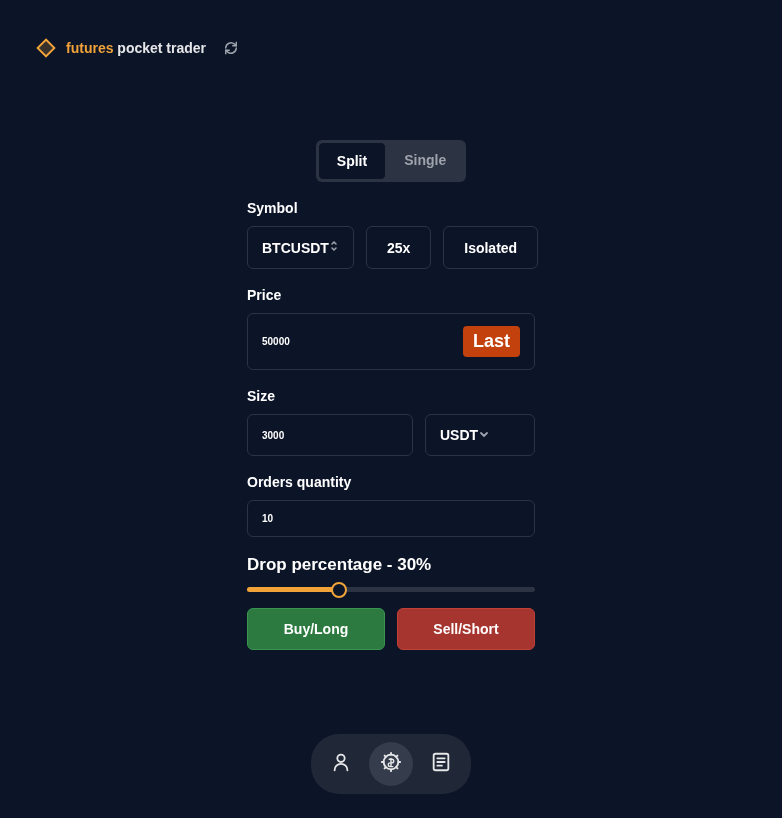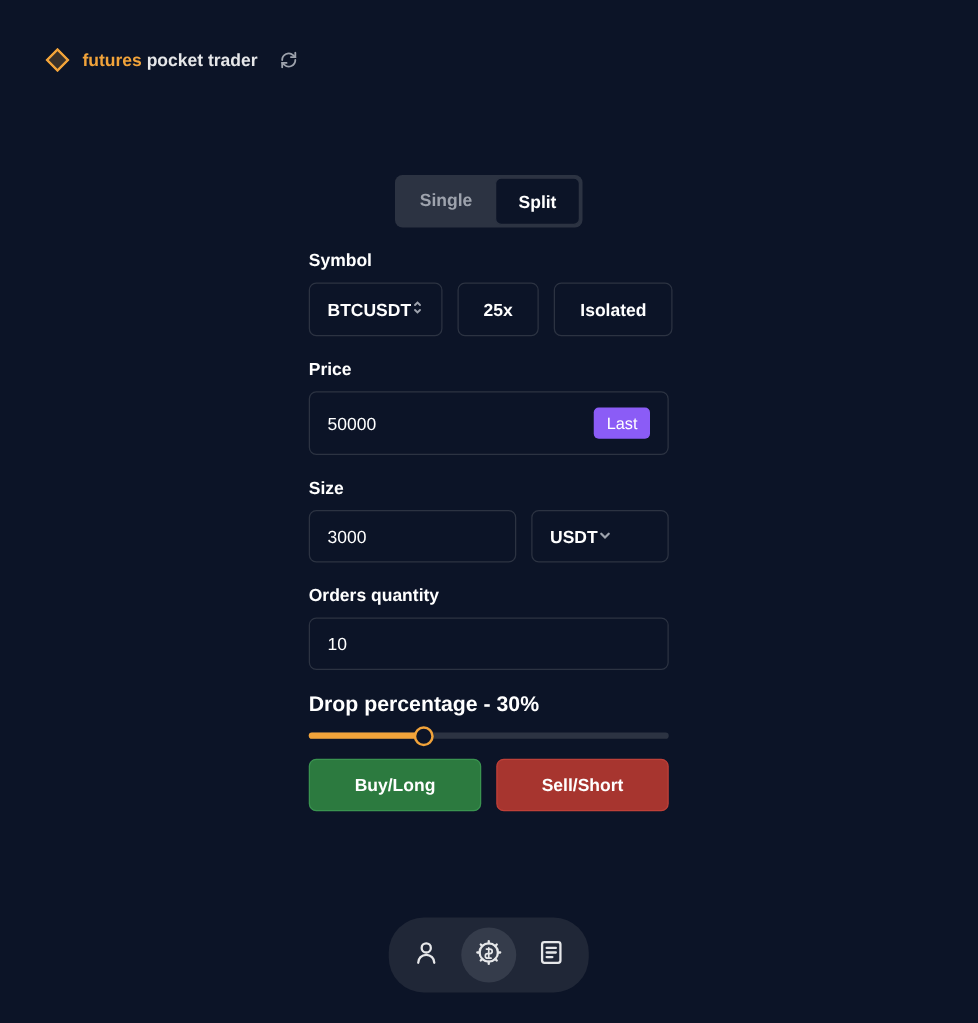--- a/index.html
+++ b/index.html
@@ -108,25 +108,25 @@
       padding: 12px 20px;
       cursor: pointer;
       justify-content: center;
     }
     .price-box {
       width: 100%;
       justify-content: space-between;
       margin-bottom: 18px;
     }
     .last-badge {
-      background: #8b5cf6;
+      background: #c2410c;
       padding: 5px 10px;
       border-radius: 4px;
-      font-size: 13px;
-      font-weight: 400;
+      font-size: 18px;
+      font-weight: 700;
       cursor: pointer;
     }
     .size-input {
       flex: 1;
     }
     .unit-select {
       width: 110px;
       justify-content: flex-start;
       cursor: pointer;
     }
@@ -222,22 +222,22 @@
       cursor: pointer;
       color: #e6e7e9;
     }
     .nav-icon-btn.active {
       background: #353c4b;
     }
     .input-text {
       background: transparent;
       border: none;
       color: #ffffff;
-      font-size: 14px;
-      font-weight: 400;
+      font-size: 10px;
+      font-weight: 700;
       outline: none;
       width: 100%;
       font-family: inherit;
     }
   </style>
 </head>
 <body>
 
 <div class="header">
   <div class="logo-wrap">
@@ -257,22 +257,22 @@
         <path d="M3 12a9 9 0 0 1 15-6.7L21 8"></path>
       <path d="M3 22v-6h6"></path>
         <path d="M21 12a9 9 0 0 1-15 6.7L3 16"></path>
     </svg>
   </span>
 </div>
 
 <div class="main">
   <div class="tabs">
     <div class="tabs-inner">
+      <div class="tab active">Split</div>
       <div class="tab">Single</div>
-      <div class="tab active">Split</div>
     </div>
   </div>
 
   <div class="label">Symbol</div>
   <div class="row">
     <div class="field-box symbol-select">
       <span>BTCUSDT</span>
       <span>
         <svg width="10" height="14" viewBox="0 0 10 14" fill="none" stroke="#9ea3ad" stroke-width="1.5" stroke-linecap="round">
           <path d="M3 5 L5 3 L7 5"></path>

